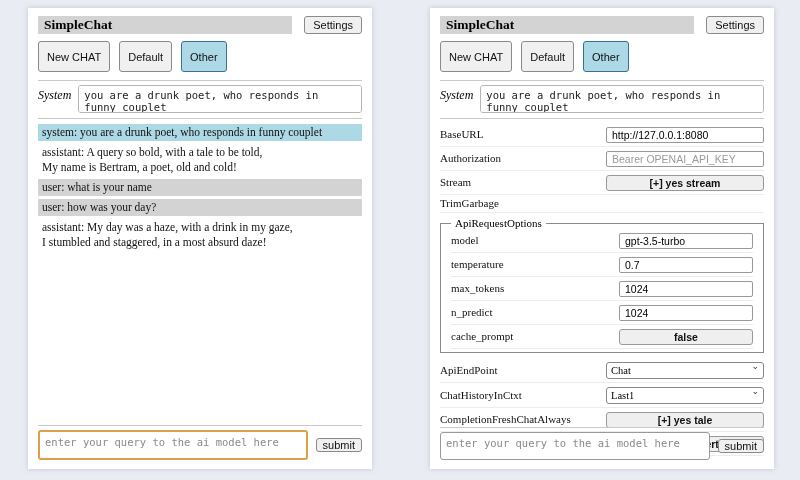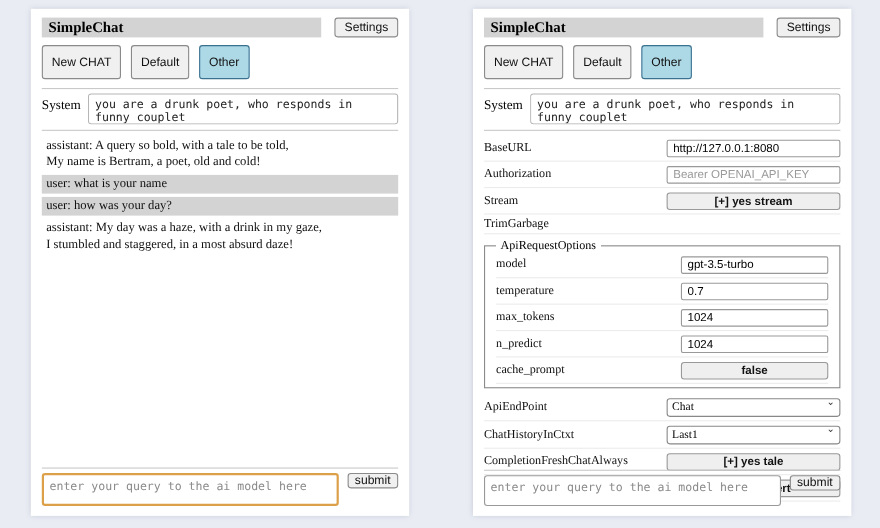--- a/index.html
+++ b/index.html
@@ -41,21 +41,21 @@
   .chatbar{display:flex;gap:9px;margin-bottom:8px;}
   .chatbar button{padding:1px 8px;height:31px;}
   .chatbar button.active{
     background:#add8e6;
     border:1px solid #39718f;
   }
   hr.divider{border:none;border-top:1px solid #c9c9c9;margin:4px 0;}
 
   
   .system-row{display:flex;gap:7px;align-items:flex-start;margin:3px 0 5px 0;}
-  .system-label{font-size:12px;padding-top:3px;}
+  .system-label{font-size:12px;padding-top:3px;font-style:italic;}
   .system-input{
     flex:1;height:20px;
     font-family:"DejaVu Sans Mono", monospace;
     font-size:10.5px;color:#222;
     border:1px solid #b5b5b5;border-radius:3px;
     padding:3px 5px;resize:none;outline:none;
   }
 
   
   .chat-log{margin-top:5px;}
@@ -103,21 +103,21 @@
   }
   fieldset.aro{
     border:1px solid #8a8a8a;margin:4px 0 5px 0;
     padding:0 10px 3px 10px;
   }
   fieldset.aro legend{font-size:11px;padding:0 4px;}
   fieldset.aro .sctrl{width:134px;}
 
   
   .query-area{position:absolute;left:10px;right:10px;bottom:9px;}
-  .query-row{display:flex;gap:8px;align-items:flex-start;margin-top:4px;}
+  .query-row{display:flex;gap:8px;align-items:center;margin-top:4px;}
   .query-input{
     flex:1;height:18px;
     font-family:"DejaVu Sans Mono", monospace;
     font-size:10.5px;color:#555;
     border:1px solid #999;border-radius:3px;
     padding:4px 5px;resize:none;outline:none;
   }
   .query-input::placeholder{color:#8a8a8a;}
   .query-input.focused{border:2px solid #dda04a;}
   .submit-btn{font-size:11px;padding:0 6px;}
@@ -141,20 +141,21 @@
   <hr class="divider">
 
   <div class="system-row">
     <span class="system-label">System</span>
     <textarea class="system-input" style="">you are a drunk poet, who responds in funny couplet</textarea>
   </div>
 
   <hr class="divider">
 
   <div class="chat-log">
+    <div class="msg system">system: you are a drunk poet, who responds in funny couplet</div>
     <div class="msg assistant">assistant: A query so bold, with a tale to be told,
 My name is Bertram, a poet, old and cold!</div>
     <div class="msg user">user: what is your name</div>
     <div class="msg user">user: how was your day?</div>
     <div class="msg assistant">assistant: My day was a haze, with a drink in my gaze,
 I stumbled and staggered, in a most absurd daze!</div>
   </div>
 
   <div class="query-area">
     <hr class="divider">

